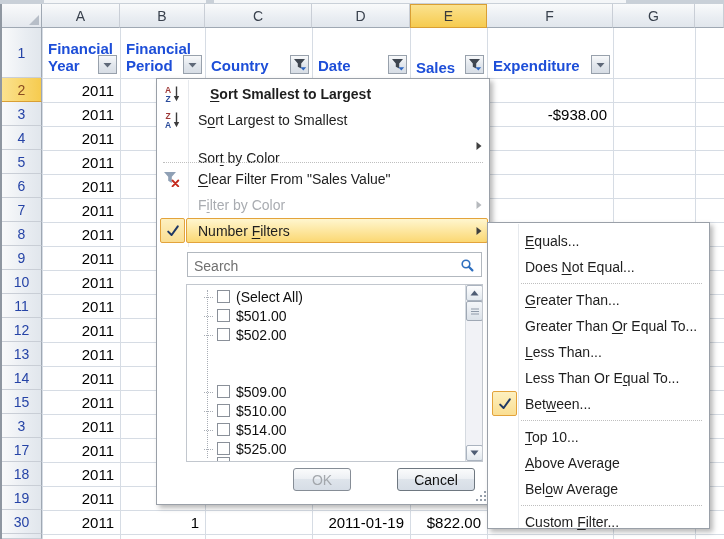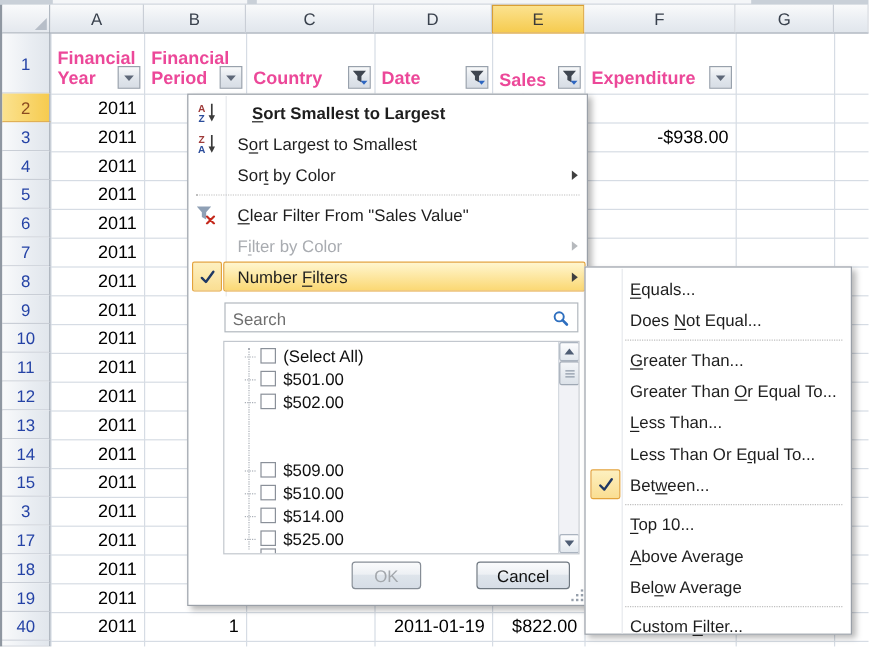--- a/index.html
+++ b/index.html
@@ -20,21 +20,21 @@
            border-right:1px solid #9FA8B3;border-bottom:1px solid #9FA8B3;}
   .ctri{right:2px;bottom:2px;width:0;height:0;border-left:10px solid transparent;border-bottom:10px solid #B7BEC8;}
   .rowhead{background:linear-gradient(90deg,#F9FAFB,#E9EDF2 60%,#E1E6EC);
            border-bottom:1px solid #C9CED6;border-right:1px solid #9FA8B3;
            color:#2543A6;font-size:14px;display:flex;align-items:center;justify-content:center;}
   .rowhead.sel{background:linear-gradient(90deg,#FBE28F,#F6CB4F);
            border-bottom:1px solid #D99F34;color:#8A4B20;}
   .gv,.gh{background:#D6DCE4;}
   
   .h1cell{font-weight:bold;font-size:15px;line-height:17px;display:flex;align-items:flex-end;
-          padding:0 0 4px 4px;color:#ec4899;}
+          padding:0 0 4px 4px;color:#1d4ed8;}
   .cell{font-size:15px;display:flex;align-items:center;white-space:nowrap;color:#000;}
   .cell.r{justify-content:flex-end;padding-right:5px;}
   .cell.l{justify-content:flex-start;padding-left:5px;}
   .fbtn{background:linear-gradient(180deg,#F8F9FA,#E1E6EC 55%,#D7DDE5);
         border:1px solid #98A1AC;display:flex;align-items:center;justify-content:center;}
   
   .panel{background:#fff;border:1px solid #9AA0A8;box-shadow:3px 3px 5px rgba(0,0,0,.28);}
   #filter-panel{left:156px;top:78px;width:334px;height:427px;z-index:10;}
   #submenu{left:487px;top:222px;width:223px;height:307px;z-index:11;}
   .iconcolsep{background:#E6E9ED;}
@@ -143,21 +143,21 @@
       <div class="a rowhead" style="left: 2px; top: 270px; width: 40px; height: 24px;">10</div>
       <div class="a rowhead" style="left: 2px; top: 294px; width: 40px; height: 24px;">11</div>
       <div class="a rowhead" style="left: 2px; top: 318px; width: 40px; height: 24px;">12</div>
       <div class="a rowhead" style="left: 2px; top: 342px; width: 40px; height: 24px;">13</div>
       <div class="a rowhead" style="left: 2px; top: 366px; width: 40px; height: 24px;">14</div>
       <div class="a rowhead" style="left: 2px; top: 390px; width: 40px; height: 24px;">15</div>
       <div class="a rowhead" style="left: 2px; top: 414px; width: 40px; height: 24px;">3</div>
       <div class="a rowhead" style="left: 2px; top: 438px; width: 40px; height: 24px;">17</div>
       <div class="a rowhead" style="left: 2px; top: 462px; width: 40px; height: 24px;">18</div>
       <div class="a rowhead" style="left: 2px; top: 486px; width: 40px; height: 24px;">19</div>
-      <div class="a rowhead" style="left: 2px; top: 510px; width: 40px; height: 24px;">40</div>
+      <div class="a rowhead" style="left: 2px; top: 510px; width: 40px; height: 24px;">30</div>
       <div class="a rowhead" style="left: 2px; top: 534px; width: 40px; height: 5px;"></div>
     </div>
   <div class="a" id="cells" style="left:0;top:0;width:724px;height:539px;">
       <div class="a h1cell" style="left: 44px; top: 28px; width: 72px; height: 50px;">Financial Year</div>
       <div class="a fbtn" style="left: 98px; top: 55px; width: 19px; height: 19px;">
         <span class="icon">
           <svg width="9" height="6" viewBox="0 0 9 6">
             <path d="M0.5 1 H8.5 L4.5 5.5 Z" fill="#5E6878"></path>
           </svg>
         </span>
@@ -334,21 +334,21 @@
           <svg width="18" height="17" viewBox="0 0 18 17">
             <text x="5" y="7.5" font-size="8.5" font-weight="bold" fill="#9E3A38" text-anchor="middle" font-family="Liberation Sans,sans-serif">Z</text>
             <text x="5" y="16" font-size="8.5" font-weight="bold" fill="#2B4C9B" text-anchor="middle" font-family="Liberation Sans,sans-serif">A</text>
             <path d="M13.5 1 V12" stroke="#3B3B3B" stroke-width="1.4"></path>
             <path d="M10.8 10.5 H16.2 L13.5 15.8 Z" fill="#3B3B3B"></path>
           </svg>
         </span>
         <span class="txt" style="left: 40px;">S<u>o</u>rt Largest to Smallest</span>
       </div>
       <div class="a mitem" style="left: 1px; top: 54px; width: 331px; height: 26px;">
-        <span class="txt" style="left: 40px;">Sor<u>t</u> by Color</span>
+        <span class="txt" style="left: 40px; margin-top: 12px;">Sor<u>t</u> by Color</span>
         <span class="icon subar" style="left: 318px;">
           <svg width="6" height="9" viewBox="0 0 6 9">
             <path d="M0.5 0.5 L5.5 4.5 L0.5 8.5 Z" fill="currentColor"></path>
           </svg>
         </span>
       </div>
       <div class="a msep" style="left: 6px; top: 83px; width: 320px; height: 1px;"></div>
       <div class="a mitem" style="left: 1px; top: 87px; width: 331px; height: 26px;">
         <span class="icon micon" style="left: 5px;">
           <svg width="17" height="16" viewBox="0 0 17 16">

